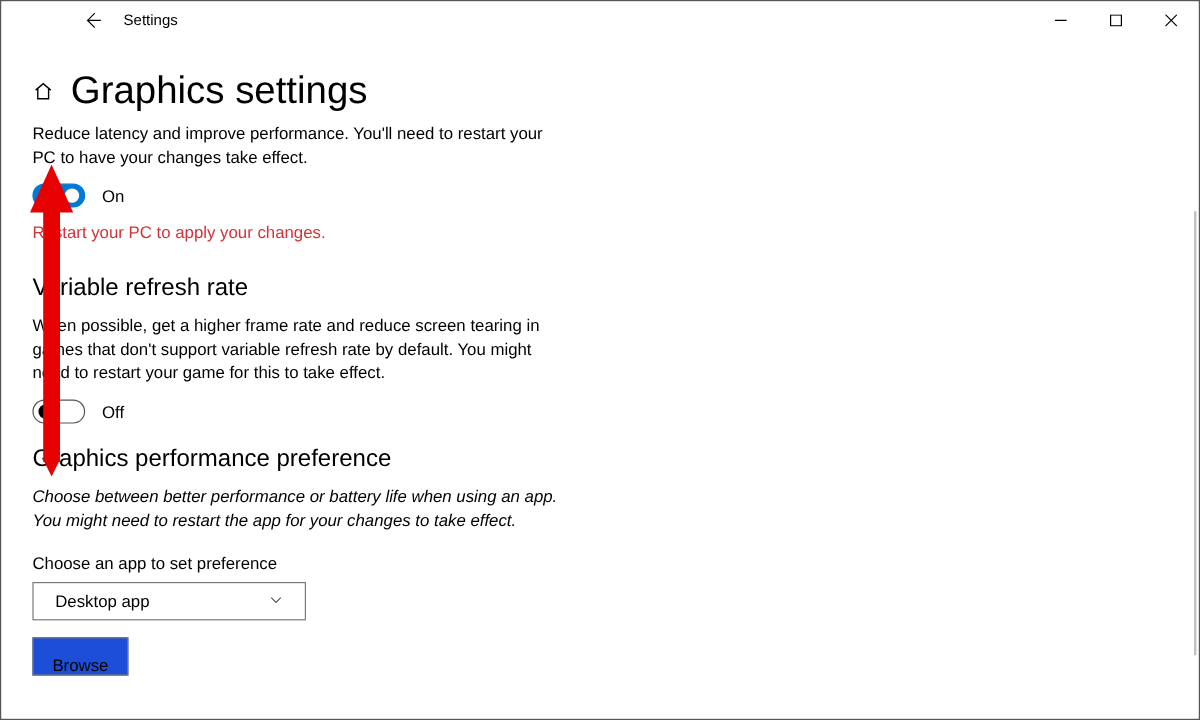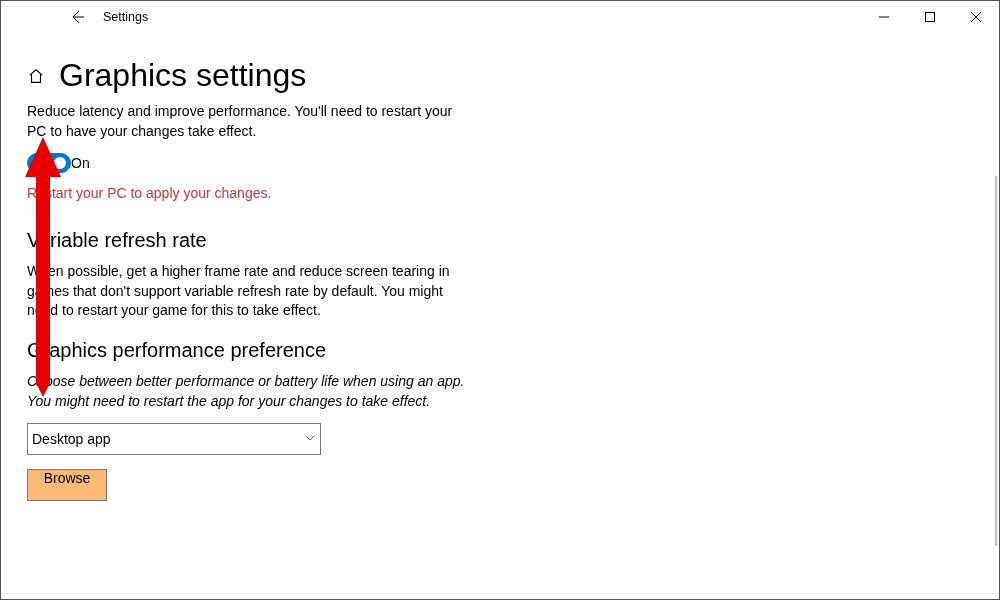--- a/index.html
+++ b/index.html
@@ -53,21 +53,21 @@
     font-size: 32px;
     font-weight: 400;
     margin: 0;
   }
   .desc {
     font-size: 14px;
     line-height: 1.4;
     max-width: 430px;
     margin: 4px 0 12px 0;
   }
-  .toggle-row { display:flex; align-items:center; margin: 6px 0 12px 0; }
+  .toggle-row { display:flex; align-items:center; gap:14px; margin: 6px 0 12px 0; }
   .toggle {
     width: 44px; height: 20px; border-radius: 20px;
     position:relative; cursor:pointer;
     border: 1px solid #000;
   }
   .toggle .knob {
     position:absolute; top:3px; width:12px; height:12px; border-radius:50%;
   }
   .toggle.on { background:#0078d4; border-color:#0078d4; }
   .toggle.on .knob { right:4px; background:#fff; }
@@ -80,35 +80,35 @@
   h2.section-title {
     font-size: 20px;
     font-weight: 400;
     margin: 18px 0 10px 0;
   }
   .bigger { font-size: 22px; margin-top: 28px; }
 
   .field-label { font-size:14px; margin: 18px 0 8px 0; }
 
   .select {
-    width: 294px; height: 32px;
+    width: 228px; height: 32px;
     border: 1px solid #7a7a7a;
     background:#fff;
     display:flex; align-items:center;
-    padding: 0 4px;
+    padding: 0 18px;
     cursor:pointer;
     justify-content: space-between;
   }
   .select .chev { color:#555; }
 
   .browse-btn {
     width: 80px; height: 32px;
     border:1px solid #7a7a7a;
-    background:#fdba74;
-    display:flex; align-items:flex-start; justify-content:center;
+    background:#1d4ed8;
+    display:flex; align-items:flex-end; justify-content:center;
     cursor:pointer;
     margin-top: 14px;
     font-size:14px;
   }
 
   
   .scrollbar {
     position:absolute;
     right:2px; top:175px;
     width:2px; height:370px;
@@ -170,24 +170,31 @@
     <div class="toggle on">
       <div class="knob"></div>
     </div>
     <span class="toggle-label">On</span>
   </div>
 
   <div class="warn">Restart your PC to apply your changes.</div>
 
   <h2 class="section-title">Variable refresh rate</h2>
   <div class="desc" style="max-width:440px;">When possible, get a higher frame rate and reduce screen tearing in games that don't support variable refresh rate by default. You might need to restart your game for this to take effect.</div>
+  <div class="toggle-row">
+    <div class="toggle off">
+      <div class="knob"></div>
+    </div>
+    <span class="toggle-label">Off</span>
+  </div>
 
   <h2 class="section-title bigger">Graphics performance preference</h2>
   <div class="desc" style="max-width:450px;font-style:italic;">Choose between better performance or battery life when using an app. You might need to restart the app for your changes to take effect.</div>
 
+  <div class="field-label">Choose an app to set preference</div>
   <div class="select">
     <span>Desktop app</span>
     <span class="chev">
       <svg width="12" height="12" viewBox="0 0 12 12">
           <path d="M2 4 L6 8 L10 4" fill="none" stroke="#555" stroke-width="1"></path>
         </svg>
     </span>
   </div>
 
   <div class="browse-btn">

